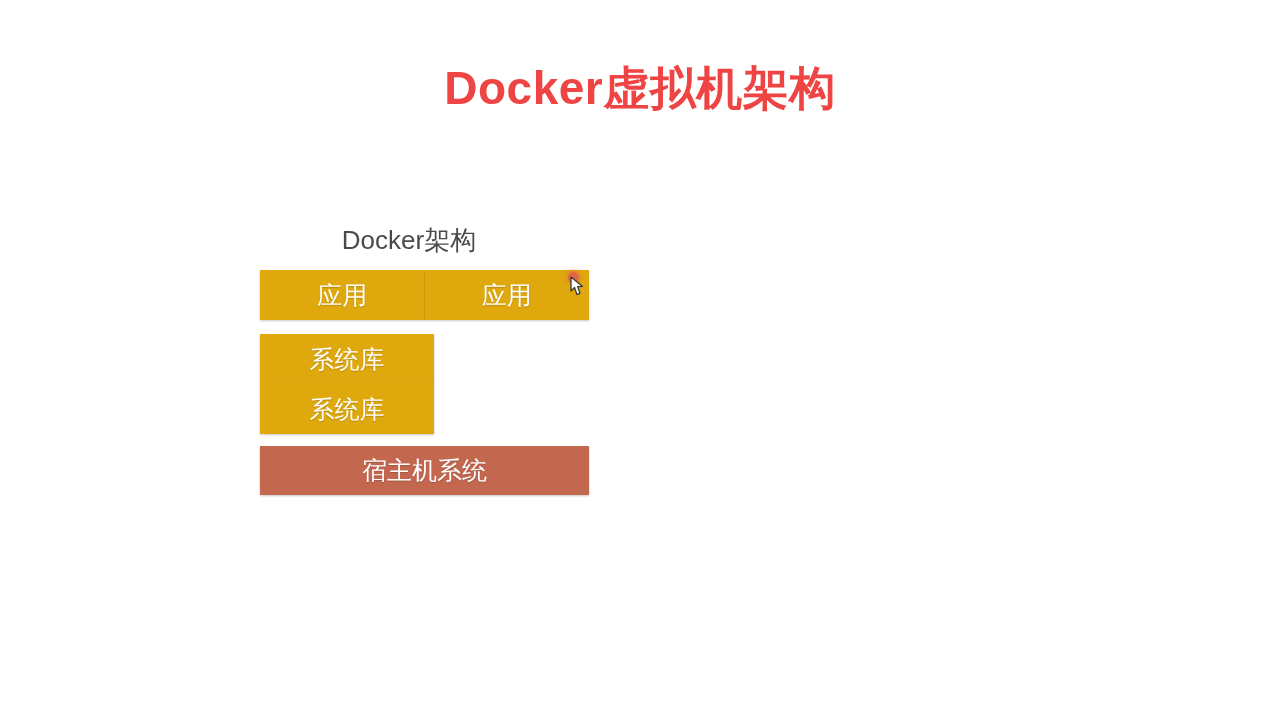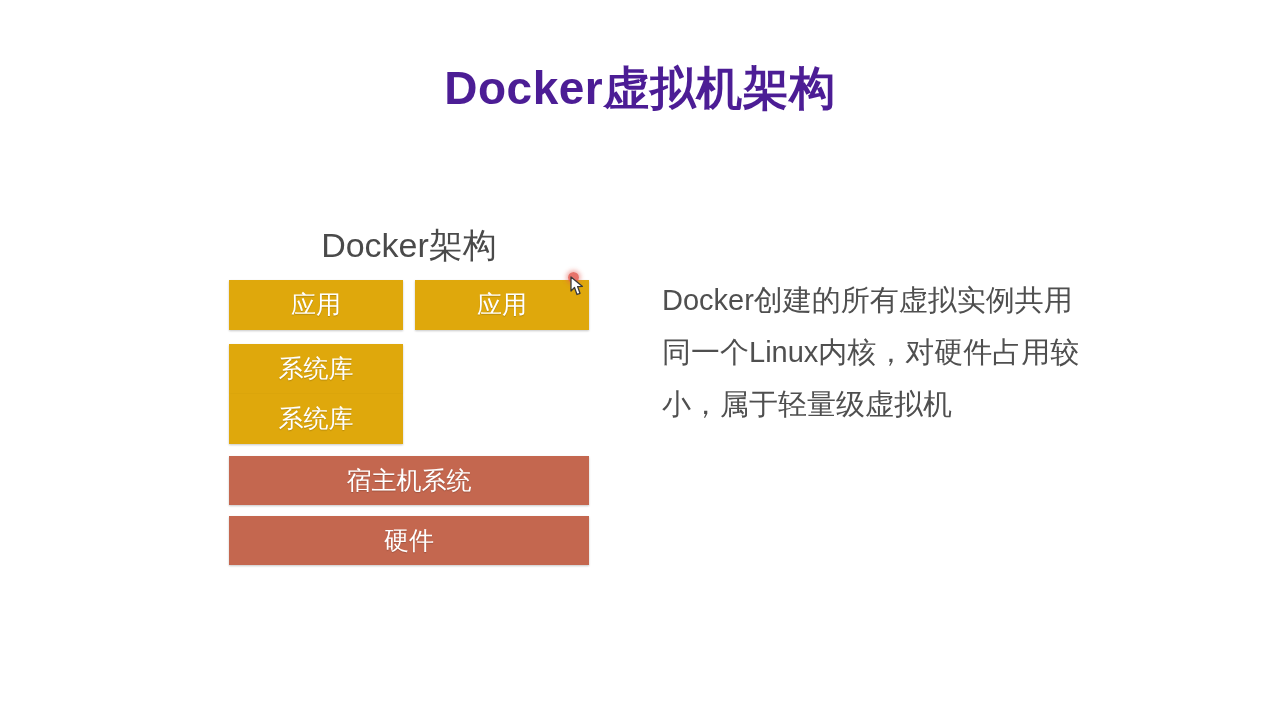--- a/index.html
+++ b/index.html
@@ -26,51 +26,52 @@
   
   .slide-title {
     position: absolute;
     left: 0;
     top: 62px;
     width: 1280px;
     text-align: center;
     font-size: 46px;
     font-weight: bold;
     letter-spacing: 0.5px;
-    color: #4c1d95;
+    color: #ef4444;
     line-height: 1.15;
     white-space: nowrap;
   }
 
   
   #diagram {
     position: absolute;
     left: 229px;
     top: 225px;
     width: 360px;
   }
 
   .diagram-caption {
     width: 360px;
     text-align: center;
-    font-size: 34px;
+    font-size: 26px;
     color: #4a4a4a;
     line-height: 1.2;
     margin-bottom: 14px;
     white-space: nowrap;
   }
 
   .stack {
     width: 360px;
   }
 
   .stack-row {
     display: flex;
     justify-content: space-between;
     margin-bottom: 14px;
+    margin-left: 31px;
   }
 
   .cell {
     display: flex;
     align-items: center;
     justify-content: center;
     color: #ffffff;
     font-size: 25px;
     line-height: 1;
     box-sizing: border-box;
@@ -176,34 +177,24 @@
         </div>
       </div>
 
 
       <div class="stack-row host-row">
         <div class="cell full host">
           <span>宿主机系统</span>
         </div>
       </div>
 
-      <div class="stack-row hw-row">
-        <div class="cell full hw">
-          <span>硬件</span>
-        </div>
-      </div>
 
     </div>
   </div>
 
-  <div id="description">
-    <div class="line">Docker创建的所有虚拟实例共用</div>
-    <div class="line">同一个Linux内核，对硬件占用较</div>
-    <div class="line">小，属于轻量级虚拟机</div>
-  </div>
 
   <div id="cursor">
     <div class="click-dot"></div>
     <svg width="18" height="22" viewBox="0 0 18 22">
       <path d="M2 1 L2 15 L5.5 11.5 L8 18.5 L11 17.3 L8.6 10.6 L13.5 10.4 Z" fill="#ffffff" stroke="#3a3a3a" stroke-width="1.3" stroke-linejoin="round"></path>
     </svg>
   </div>
 
 </div>
 

